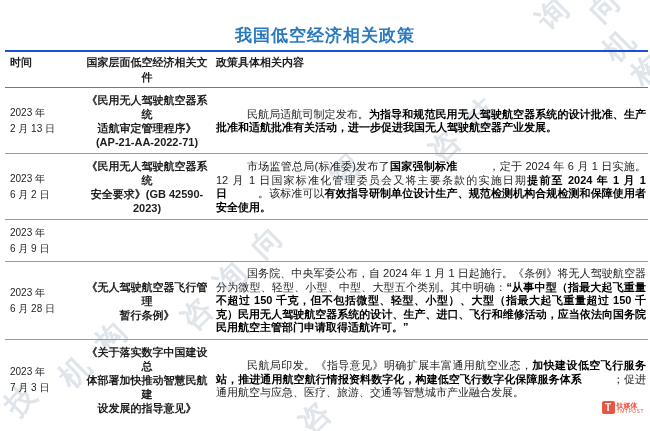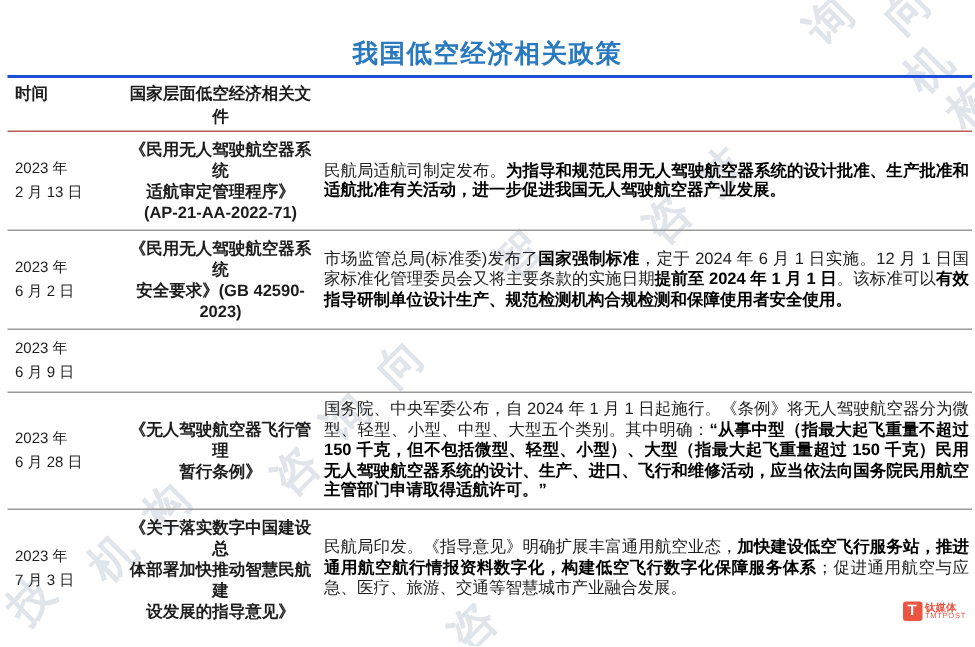--- a/index.html
+++ b/index.html
@@ -17,21 +17,21 @@
          font-weight:bold;font-size:11px;color:#1d1d1d;padding:3px 0 2px 0;}
   .trow{display:flex;align-items:center;border-bottom:1px solid #9b9b9b;padding:5px 0 4px 0;}
   .trow:last-child{border-bottom:none;}
   .c-time{width:78px;box-sizing:border-box;padding-left:5px;flex:none;}
   .c-doc{width:128px;flex:none;text-align:center;}
   .c-content{flex:1;box-sizing:border-box;padding-left:5px;padding-right:2px;}
 
   .cell-date{font-size:10px;line-height:16px;color:#1d1d1d;white-space:pre-line;}
   .cell-doc{font-size:11px;line-height:14px;color:#1d1d1d;white-space:pre-line;font-weight:bold;}
   .cell-content{font-size:11px;line-height:13.5px;color:#1d1d1d;text-align:justify;}
-  .seg-n{font-weight:normal;}
+  .seg-n{font-weight:normal;margin-left:31px;}
   .seg-b{font-weight:bold;color:#000;}
 
   .logo{position:absolute;right:6px;top:401px;display:flex;align-items:center;z-index:3;opacity:.9;}
   .logo-sq{width:13px;height:13px;background:#E8442E;border-radius:2px;color:#fff;font-size:10px;font-weight:bold;
            display:flex;align-items:center;justify-content:center;margin-right:2px;}
   .logo-txt{display:flex;flex-direction:column;line-height:1;}
   .logo-cn{font-size:7px;color:#E8442E;font-weight:bold;}
   .logo-en{font-size:5px;color:#E8442E;letter-spacing:.5px;}
 </style>
 </head>
@@ -55,20 +55,21 @@
       <span class="wm" style="left: 6px; top: 380px;">技</span>
       <span class="wm" style="left: 300px; top: 398px;">咨</span>
     </div>
 
   <div class="title">我国低空经济相关政策</div>
 
   <div class="ptable">
     <div class="thead">
       <div class="c-time">时间</div>
       <div class="c-doc">国家层面低空经济相关文件</div>
+      <div class="c-content">政策具体相关内容</div>
     </div>
     <div id="tbody">
         <div class="trow">
           <div class="c-time cell-date">2023 年
 2 月 13 日</div>
           <div class="c-doc cell-doc">《民用无人驾驶航空器系统
 适航审定管理程序》
 (AP-21-AA-2022-71)</div>
           <div class="c-content cell-content"><span class="seg-n">民航局适航司制定发布。</span><span class="seg-b">为指导和规范民用无人驾驶航空器系统的设计批准、生产批准和适航批准有关活动，进一步促进我国无人驾驶航空器产业发展。</span></div>
         </div>

